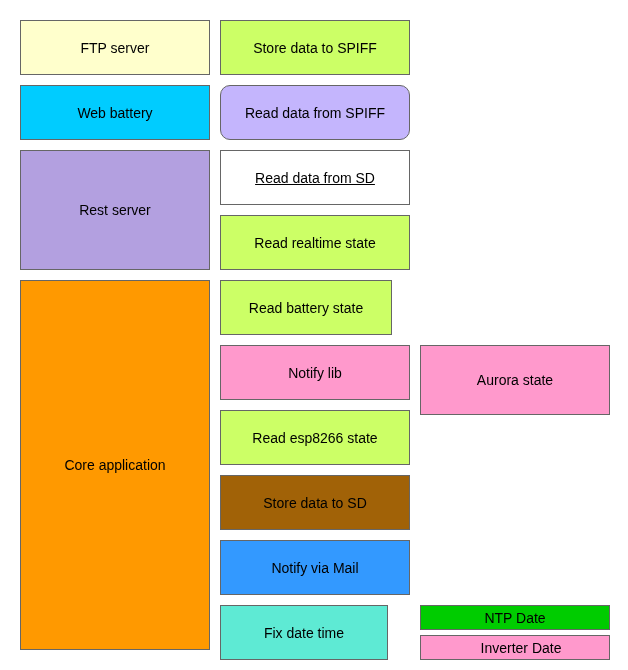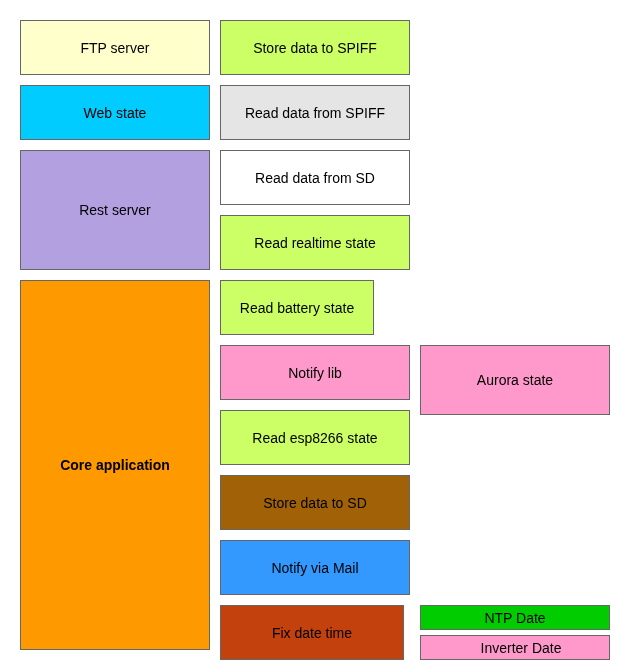--- a/index.html
+++ b/index.html
@@ -28,28 +28,28 @@
       font-size: 14px;
       padding: 4px;
     }
   </style>
 </head>
 <body>
 
 <div class="container">
 <div class="box" style="left: 10px; top: 10px; width: 190px; height: 55px; background-color: rgb(255, 255, 204);">FTP server</div>
     <div class="box" style="left: 210px; top: 10px; width: 190px; height: 55px; background-color: rgb(204, 255, 102);">Store data to SPIFF</div>
-    <div class="box" style="left: 10px; top: 75px; width: 190px; height: 55px; background-color: rgb(0, 204, 255);">Web state</div>
-    <div class="box" style="left: 210px; top: 75px; width: 190px; height: 55px; background-color: #e5e5e5;">Read data from SPIFF</div>
+    <div class="box" style="left: 10px; top: 75px; width: 190px; height: 55px; background-color: rgb(0, 204, 255);">Web battery</div>
+    <div class="box" style="left: 210px; top: 75px; width: 190px; height: 55px; background-color: #c4b5fd; border-radius: 10px;">Read data from SPIFF</div>
     <div class="box" style="left: 10px; top: 140px; width: 190px; height: 120px; background-color: rgb(179, 160, 224);">Rest server</div>
-    <div class="box" style="left: 210px; top: 140px; width: 190px; height: 55px; background-color: rgb(255, 255, 255);">Read data from SD</div>
+    <div class="box" style="left: 210px; top: 140px; width: 190px; height: 55px; background-color: rgb(255, 255, 255); text-decoration: underline;">Read data from SD</div>
     <div class="box" style="left: 210px; top: 205px; width: 190px; height: 55px; background-color: rgb(204, 255, 102);">Read realtime state</div>
-    <div class="box" style="left: 10px; top: 270px; width: 190px; height: 370px; background-color: rgb(255, 153, 0); font-weight: bold;">Core application</div>
-    <div class="box" style="left: 210px; top: 270px; width: 154px; height: 55px; background-color: rgb(204, 255, 102);">Read battery state</div>
+    <div class="box" style="left: 10px; top: 270px; width: 190px; height: 370px; background-color: rgb(255, 153, 0);">Core application</div>
+    <div class="box" style="left: 210px; top: 270px; width: 172px; height: 55px; background-color: rgb(204, 255, 102);">Read battery state</div>
     <div class="box" style="left: 210px; top: 335px; width: 190px; height: 55px; background-color: rgb(255, 153, 204);">Notify lib</div>
     <div class="box" style="left: 410px; top: 335px; width: 190px; height: 70px; background-color: rgb(255, 153, 204);">Aurora state</div>
     <div class="box" style="left: 210px; top: 400px; width: 190px; height: 55px; background-color: rgb(204, 255, 102);">Read esp8266 state</div>
     <div class="box" style="left: 210px; top: 465px; width: 190px; height: 55px; background-color: #a16207;">Store data to SD</div>
     <div class="box" style="left: 210px; top: 530px; width: 190px; height: 55px; background-color: rgb(51, 153, 255);">Notify via Mail</div>
-    <div class="box" style="left: 210px; top: 595px; width: 184px; height: 55px; background-color: #c2410c;">Fix date time</div>
+    <div class="box" style="left: 210px; top: 595px; width: 168px; height: 55px; background-color: #5eead4;">Fix date time</div>
     <div class="box" style="left: 410px; top: 595px; width: 190px; height: 25px; background-color: rgb(0, 204, 0);">NTP Date</div>
     <div class="box" style="left: 410px; top: 625px; width: 190px; height: 25px; background-color: rgb(255, 153, 204); padding-left: 16px;">Inverter Date</div>
   </div>
 
 </body></html>

